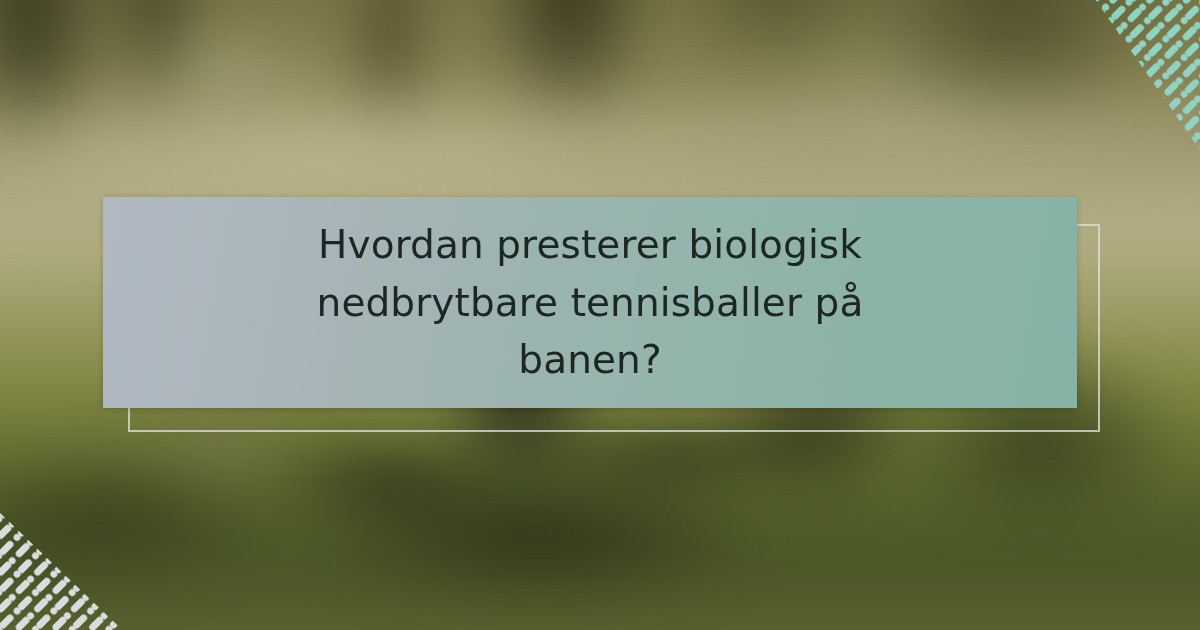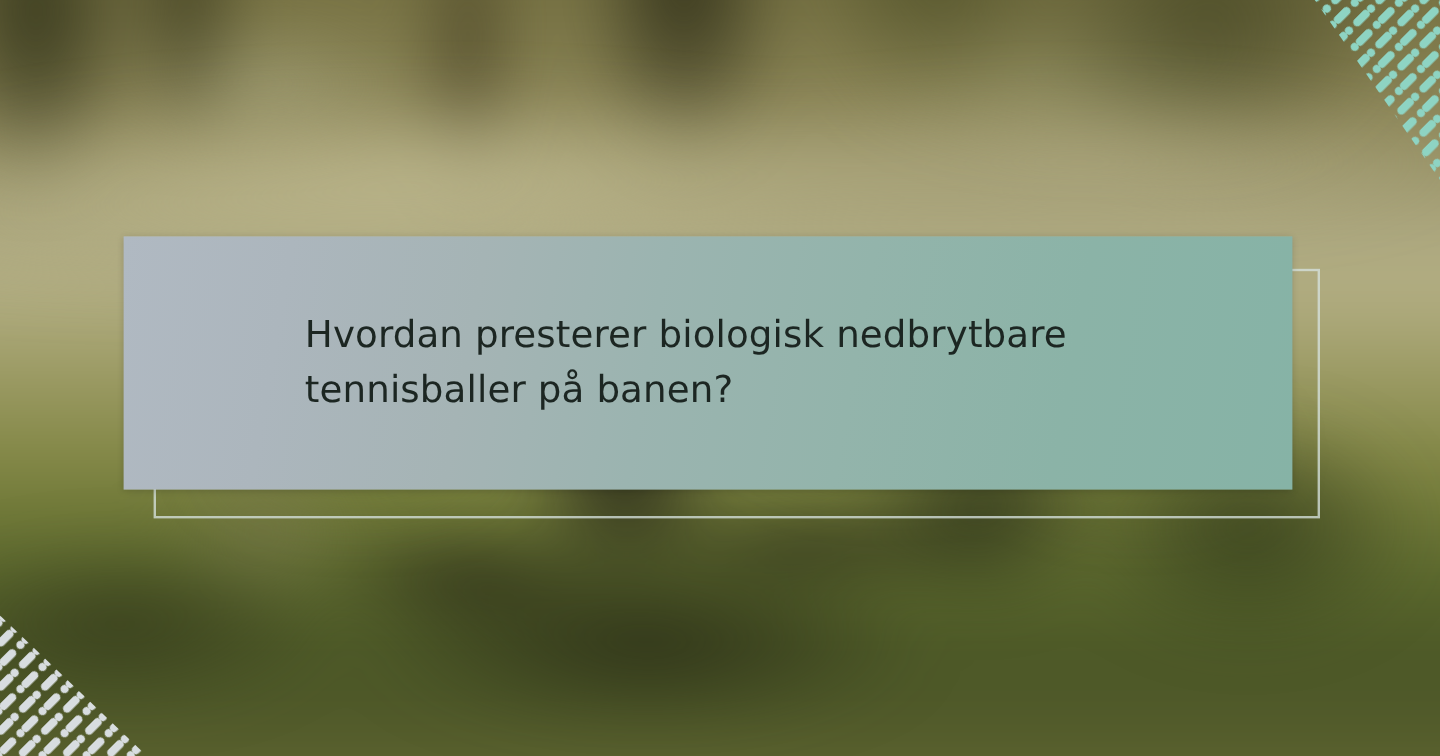--- a/index.html
+++ b/index.html
@@ -108,24 +108,24 @@
         #9bb4b0 45%,
         #93b4ab 62%,
         #8bb3a7 80%,
         #86b3a6 100%);
     display:flex;
     align-items:center;
     justify-content:center;
     box-shadow:0 1px 6px rgba(0,0,0,.18);
   }
   #question-text {
-    font-size:31px;
+    font-size:39px;
     line-height:1.48;
     color:#1c2622;
-    text-align:left;
+    text-align:center;
     letter-spacing:.1px;
     font-weight:400;
     max-width:720px;
     padding:0 24px;
   }
 </style>
 </head>
 <body>
 
 <div id="bg-photo">

